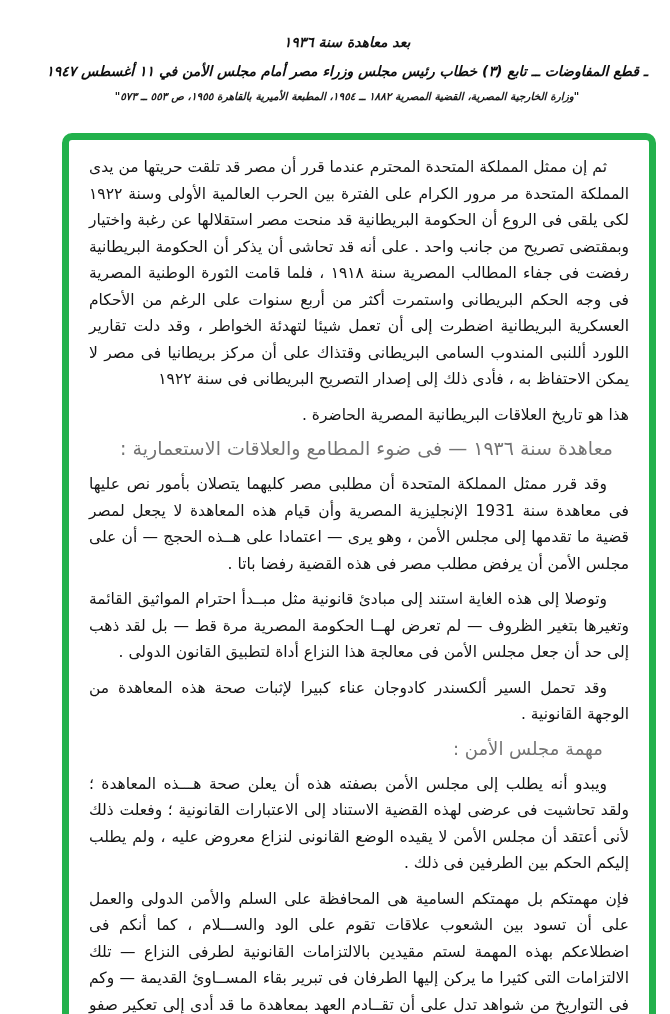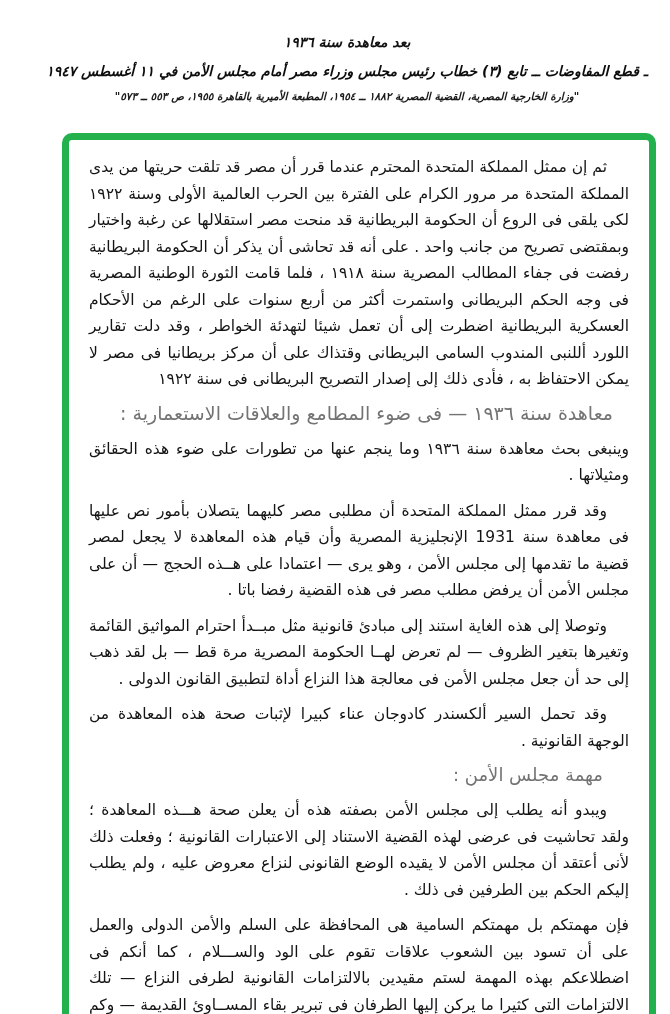--- a/index.html
+++ b/index.html
@@ -85,21 +85,21 @@
 <body>
 
 <header class="page-header">
   <div class="hdr-context">بعد معاهدة سنة ١٩٣٦</div>
   <div class="hdr-title">ـ قطع المفاوضات ــ تابع (٣) خطاب رئيس مجلس وزراء مصر أمام مجلس الأمن في ١١ أغسطس ١٩٤٧</div>
   <div class="hdr-citation">"وزارة الخارجية المصرية، القضية المصرية ١٨٨٢ ــ ١٩٥٤، المطبعة الأميرية بالقاهرة ١٩٥٥، ص ٥٥٣ ــ ٥٧٣"</div>
 </header>
 
 <main class="document-frame" style="border-color: rgb(34, 177, 76);">
   <p class="para indent">ثم إن ممثل المملكة المتحدة المحترم عندما قرر أن مصر قد تلقت حريتها من يدى المملكة المتحدة مر مرور الكرام على الفترة بين الحرب العالمية الأولى وسنة ١٩٢٢ لكى يلقى فى الروع أن الحكومة البريطانية قد منحت مصر استقلالها عن رغبة واختيار وبمقتضى تصريح من جانب واحد . على أنه قد تحاشى أن يذكر أن الحكومة البريطانية رفضت فى جفاء المطالب المصرية سنة ١٩١٨ ، فلما قامت الثورة الوطنية المصرية فى وجه الحكم البريطانى واستمرت أكثر من أربع سنوات على الرغم من الأحكام العسكرية البريطانية اضطرت إلى أن تعمل شيئا لتهدئة الخواطر ، وقد دلت تقارير اللورد أللنبى المندوب السامى البريطانى وقتذاك على أن مركز بريطانيا فى مصر لا يمكن الاحتفاظ به ، فأدى ذلك إلى إصدار التصريح البريطانى فى سنة ١٩٢٢</p>
+  <p class="para">هذا هو تاريخ العلاقات البريطانية المصرية الحاضرة .</p>
   <h2 class="sec-heading-1">معاهدة سنة ١٩٣٦ — فى ضوء المطامع والعلاقات الاستعمارية :</h2>
-  <p class="para">وينبغى بحث معاهدة سنة ١٩٣٦ وما ينجم عنها من تطورات على ضوء هذه الحقائق ومثيلاتها .</p>
   <p class="para indent">وقد قرر ممثل المملكة المتحدة أن مطلبى مصر كليهما يتصلان بأمور نص عليها فى معاهدة سنة 1931 الإنجليزية المصرية وأن قيام هذه المعاهدة لا يجعل لمصر قضية ما تقدمها إلى مجلس الأمن ، وهو يرى — اعتمادا على هــذه الحجج — أن على مجلس الأمن أن يرفض مطلب مصر فى هذه القضية رفضا باتا .</p>
   <p class="para indent">وتوصلا إلى هذه الغاية استند إلى مبادئ قانونية مثل مبــدأ احترام المواثيق القائمة وتغيرها بتغير الظروف — لم تعرض لهــا الحكومة المصرية مرة قط — بل لقد ذهب إلى حد أن جعل مجلس الأمن فى معالجة هذا النزاع أداة لتطبيق القانون الدولى .</p>
   <p class="para indent">وقد تحمل السير ألكسندر كادوجان عناء كبيرا لإثبات صحة هذه المعاهدة من الوجهة القانونية .</p>
   <h3 class="sec-heading-2">مهمة مجلس الأمن :</h3>
   <p class="para indent">ويبدو أنه يطلب إلى مجلس الأمن بصفته هذه أن يعلن صحة هـــذه المعاهدة ؛ ولقد تحاشيت فى عرضى لهذه القضية الاستناد إلى الاعتبارات القانونية ؛ وفعلت ذلك لأنى أعتقد أن مجلس الأمن لا يقيده الوضع القانونى لنزاع معروض عليه ، ولم يطلب إليكم الحكم بين الطرفين فى ذلك .</p>
   <p class="para">فإن مهمتكم بل مهمتكم السامية هى المحافظة على السلم والأمن الدولى والعمل على أن تسود بين الشعوب علاقات تقوم على الود والســـلام ، كما أنكم فى اضطلاعكم بهذه المهمة لستم مقيدين بالالتزامات القانونية لطرفى النزاع — تلك الالتزامات التى كثيرا ما يركن إليها الطرفان فى تبرير بقاء المســاوئ القديمة — وكم فى التواريخ من شواهد تدل على أن تقــادم العهد بمعاهدة ما قد أدى إلى تعكير صفو السلام . وأنتم حفظة السلم ، والسهر عليه هو واجبكم الأول .</p>
 </main>
 
 </body></html>

